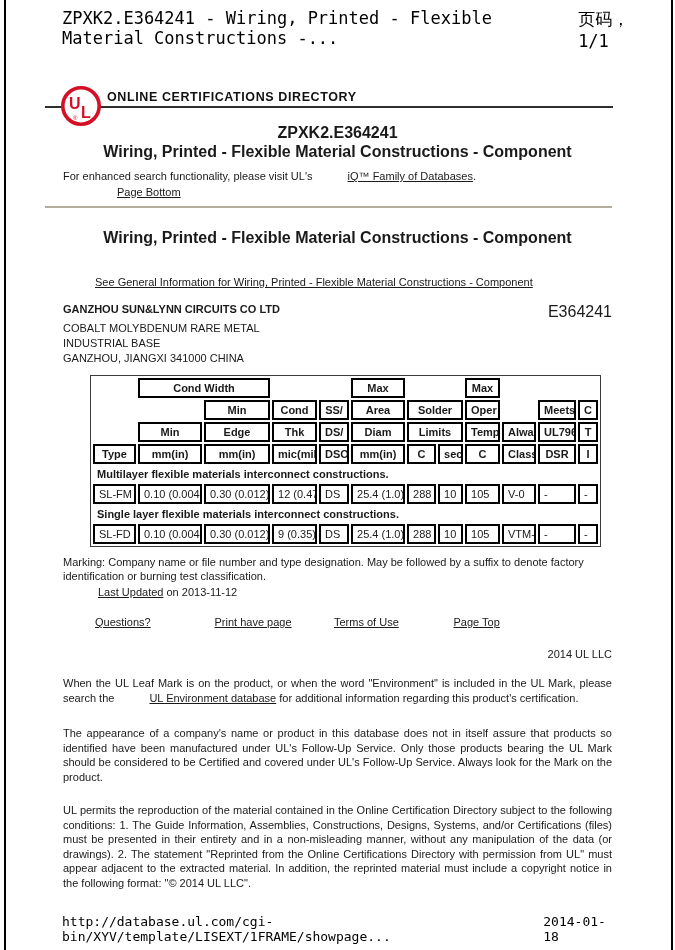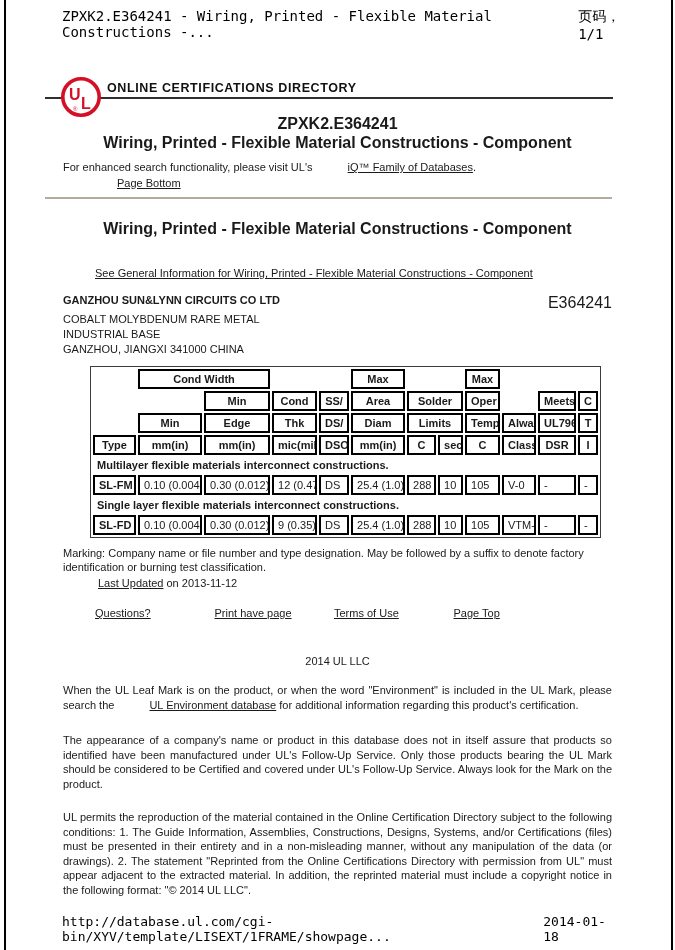--- a/index.html
+++ b/index.html
@@ -9,21 +9,21 @@
     background:#ffffff; color:#1a1a1a;
     font-family:"Liberation Sans", sans-serif;
   }
   .edge { position:absolute; top:0; bottom:0; width:2px; background:#000; }
   .edge.left  { left:4px; }
   .edge.right { left:671px; }
 
   .print-header {
     display:flex; justify-content:space-between; align-items:flex-start;
     padding:8px 38px 0 62px;
-    font-family:"DejaVu Sans Mono", monospace; font-size:14px; color:#000;
+    font-family:"DejaVu Sans Mono", monospace; font-size:17px; color:#000;
   }
 
   .masthead {
     position:relative; margin:7px 62px 0 45px; height:50px;
     border-bottom:2px solid #2f2f2f;
   }
   .ul-logo { position:absolute; left:15px; bottom:-21px; width:42px; height:42px; }
   .directory-title {
     position:absolute; left:62px; bottom:2px;
     font-weight:bold; font-size:12.5px; letter-spacing:0.6px; color:#111;
@@ -61,30 +61,30 @@
   table.spec {
     margin:9px 0 0 27px; width:493px; table-layout:fixed;
     border-collapse:separate; border-spacing:2px;
     border:1px solid #3c3c3c;
     font-size:11px;
   }
   table.spec td { padding:2px 4px; height:15px; overflow:hidden; white-space:nowrap; }
   table.spec td.b { border:2px solid #000000; }
   tr.hrow td { font-weight:bold; text-align:center; }
   tr.drow td { font-weight:normal; text-align:left; }
-  tr.drow td.type { font-weight:bold; }
+  tr.drow td.type { font-weight:normal; }
   td.section-cell { font-weight:bold; text-align:left; padding:3px 3px; }
 
   .marking { margin-top:8px; }
   .last-updated { margin-top:1px; padding-left:3px; }
 
   .footer-nav { margin-top:17px; font-size:11px; }
   .footer-nav .slot { display:inline-block; width:119.5px; }
 
-  .copyright { text-align:center; font-size:11px; margin-top:36px; }
+  .copyright { text-align:right; font-size:11px; margin-top:20px; }
 
   .legal-p { text-align:justify; }
   .p1 { margin-top:16px; }
   .p2 { margin-top:21px; }
   .p3 { margin-top:19px; }
 
   .print-footer {
     position:absolute; left:0; right:0; bottom:6px;
     display:flex; justify-content:space-between;
     padding:0 62px 0 62px;

